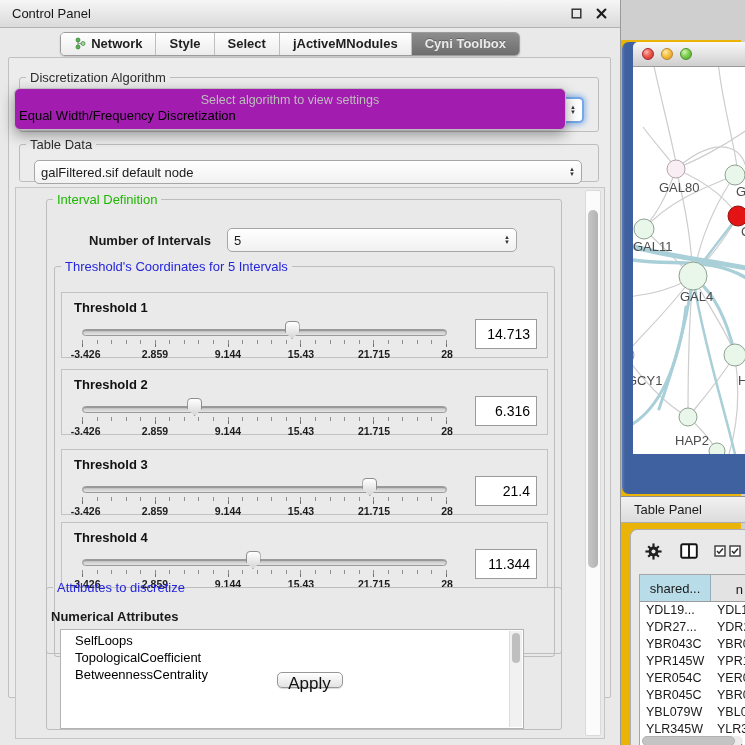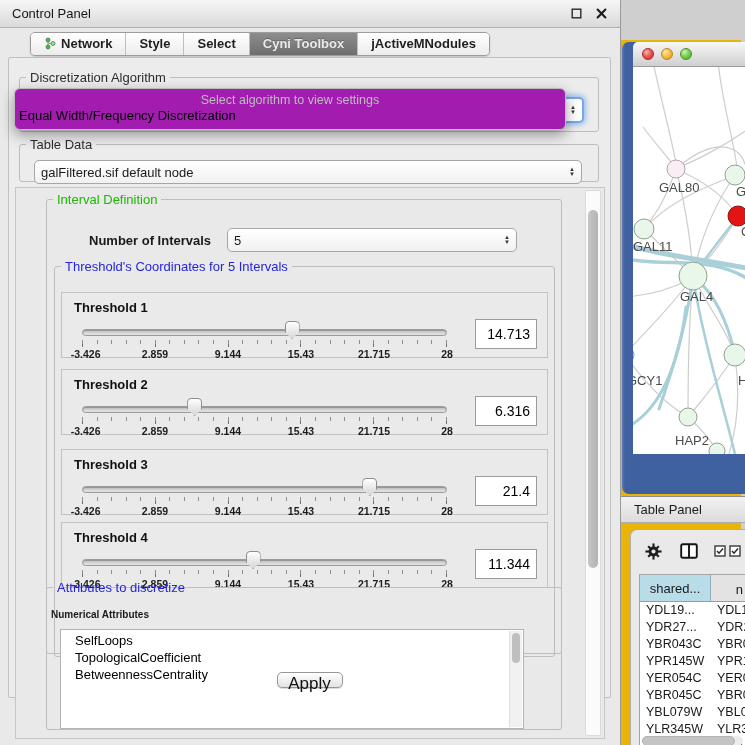--- a/index.html
+++ b/index.html
@@ -11,21 +11,21 @@
     color:#1a1a1a;
     -webkit-font-smoothing:antialiased;
   }
   
   #control-panel { position:absolute; left:0; top:0; width:621px; height:745px; background:#e9e9e9; border-right:1px solid #9a9a9a; }
   .titlebar { position:absolute; left:0; top:0; right:0; height:28px; background:linear-gradient(#f6f6f6,#dadada); border-bottom:1px solid #b2b2b2; display:flex; align-items:center; padding:0 12px; }
   .titlebar .title { flex:1; font-size:13px; color:#161616; }
   .win-btn { margin-left:12px; width:13px; height:13px; display:flex; align-items:center; justify-content:center; cursor:default; }
 
   
-  .segbar { position:absolute; left:0; width:520px; display:flex; justify-content:center; }
+  .segbar { position:absolute; left:0; width:520px; display:flex; justify-content:flex-end; }
   .seg { display:flex; border:1px solid #9c9c9c; border-radius:5px; overflow:hidden; background:#fbfbfb; box-shadow:0 1px 2px rgba(0,0,0,.18); }
   .seg-item { padding:3px 13px 4px; font-size:13px; font-weight:bold; color:#1f1f1f; background:linear-gradient(#ffffff,#ececec); border-left:1px solid #bfbfbf; display:flex; align-items:center; gap:5px; white-space:nowrap; }
   .seg-item:first-child { border-left:none; }
   .seg-item.selected { background:linear-gradient(#8d8d8d,#6e6e6e); color:#eaeaea; text-shadow:0 -1px 0 rgba(0,0,0,.25); }
 
   
   #content { position:absolute; left:8px; top:57px; width:603px; height:641px; background:#ececec; border:1px solid #c0c0c0; border-radius:2px; }
 
   fieldset { position:absolute; border:1px solid #bdbdbd; border-radius:3px; margin:0; padding:0; min-inline-size:0; background:transparent; }
   legend { margin-left:6px; padding:0 4px; font-size:13px; }
@@ -126,25 +126,25 @@
             </svg>
         </span>
         <span>Network</span>
       </div>
       <div class="seg-item">
           <span>Style</span>
         </div>
       <div class="seg-item">
           <span>Select</span>
         </div>
+      <div class="seg-item">
+          <span>jActiveMNodules</span>
+        </div>
       <div class="seg-item selected">
           <span>Cyni Toolbox</span>
-        </div>
-      <div class="seg-item">
-          <span>jActiveMNodules</span>
         </div>
     </div>
   </div>
 
   <div id="content">
 
     <fieldset style="left:10px; top:12px; width:580px; height:62px;">
       <legend class="legend-plain">Discretization Algorithm</legend>
       <div class="combo combo-focus" style="left:12px; right:14px; top:12px; height:26px;">
         <span class="val"></span>
@@ -253,21 +253,21 @@
               </div>
             </div>
             <div class="value-box">11.344</div>
           </div>
 
         </fieldset>
       </fieldset>
 
       <fieldset style="left:30px; top:392px; width:516px; height:150px;">
         <legend class="legend-blue">Attributes to discretize</legend>
-        <span style="position:absolute; left:4px; top:14px; font-size:10px; font-weight:bold;">Numerical Attributes</span>
+        <span style="position:absolute; left:4px; top:14px; font-size:13px; font-weight:bold;">Numerical Attributes</span>
         <div id="attr-list">
           <div class="item">SelfLoops</div>
           <div class="item">TopologicalCoefficient</div>
           <div class="item">BetweennessCentrality</div>
           <div class="sb">
               <div class="thumb"></div>
             </div>
         </div>
       </fieldset>
 

